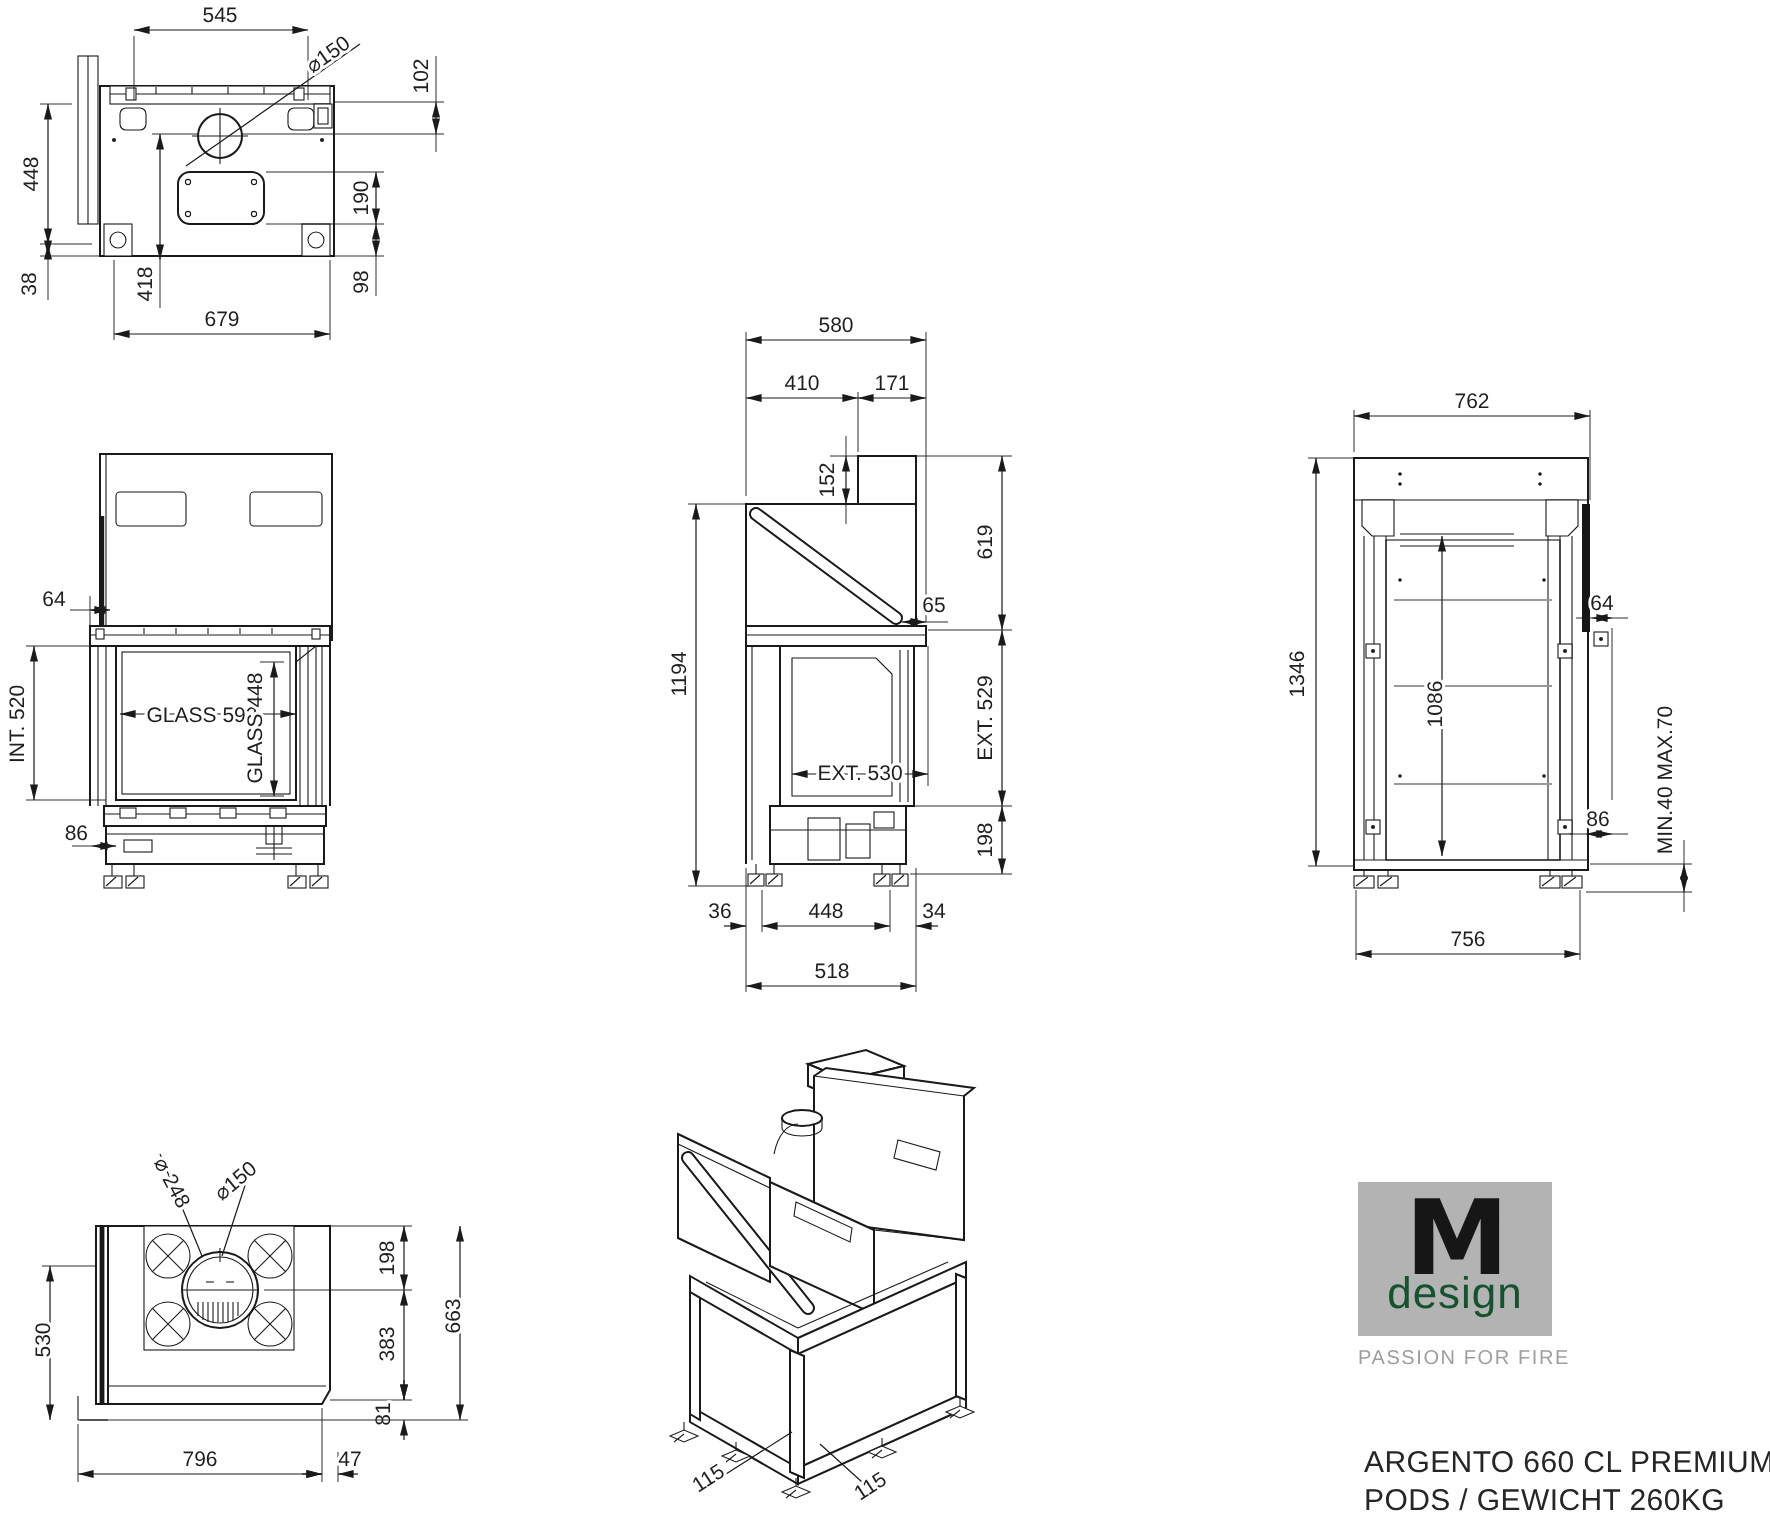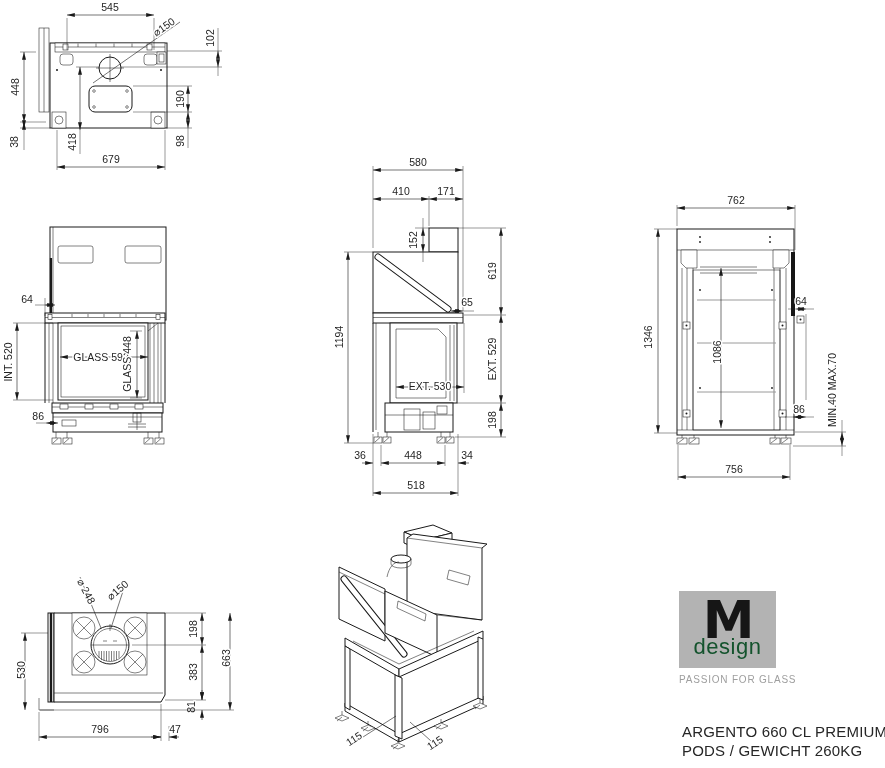--- a/index.html
+++ b/index.html
@@ -471,20 +471,20 @@
     <text class="dm" x="356" y="742" text-anchor="middle" transform="rotate(-33 356 742)">115</text>
     <text class="dm" x="437" y="746" text-anchor="middle" transform="rotate(-33 437 746)">115</text>
   </g>
 </svg>
 
 <div class="logo">
   <div class="logo-box">
     <div class="logo-m">M</div>
     <div class="logo-design">design</div>
   </div>
-  <div class="tagline">PASSION FOR GLASS</div>
+  <div class="tagline">PASSION FOR FIRE</div>
 </div>
 
 <div class="titleblock">
   <div>ARGENTO 660 CL PREMIUM</div>
   <div>PODS / GEWICHT 260KG</div>
 </div>
 </div>
 
 </body></html>

